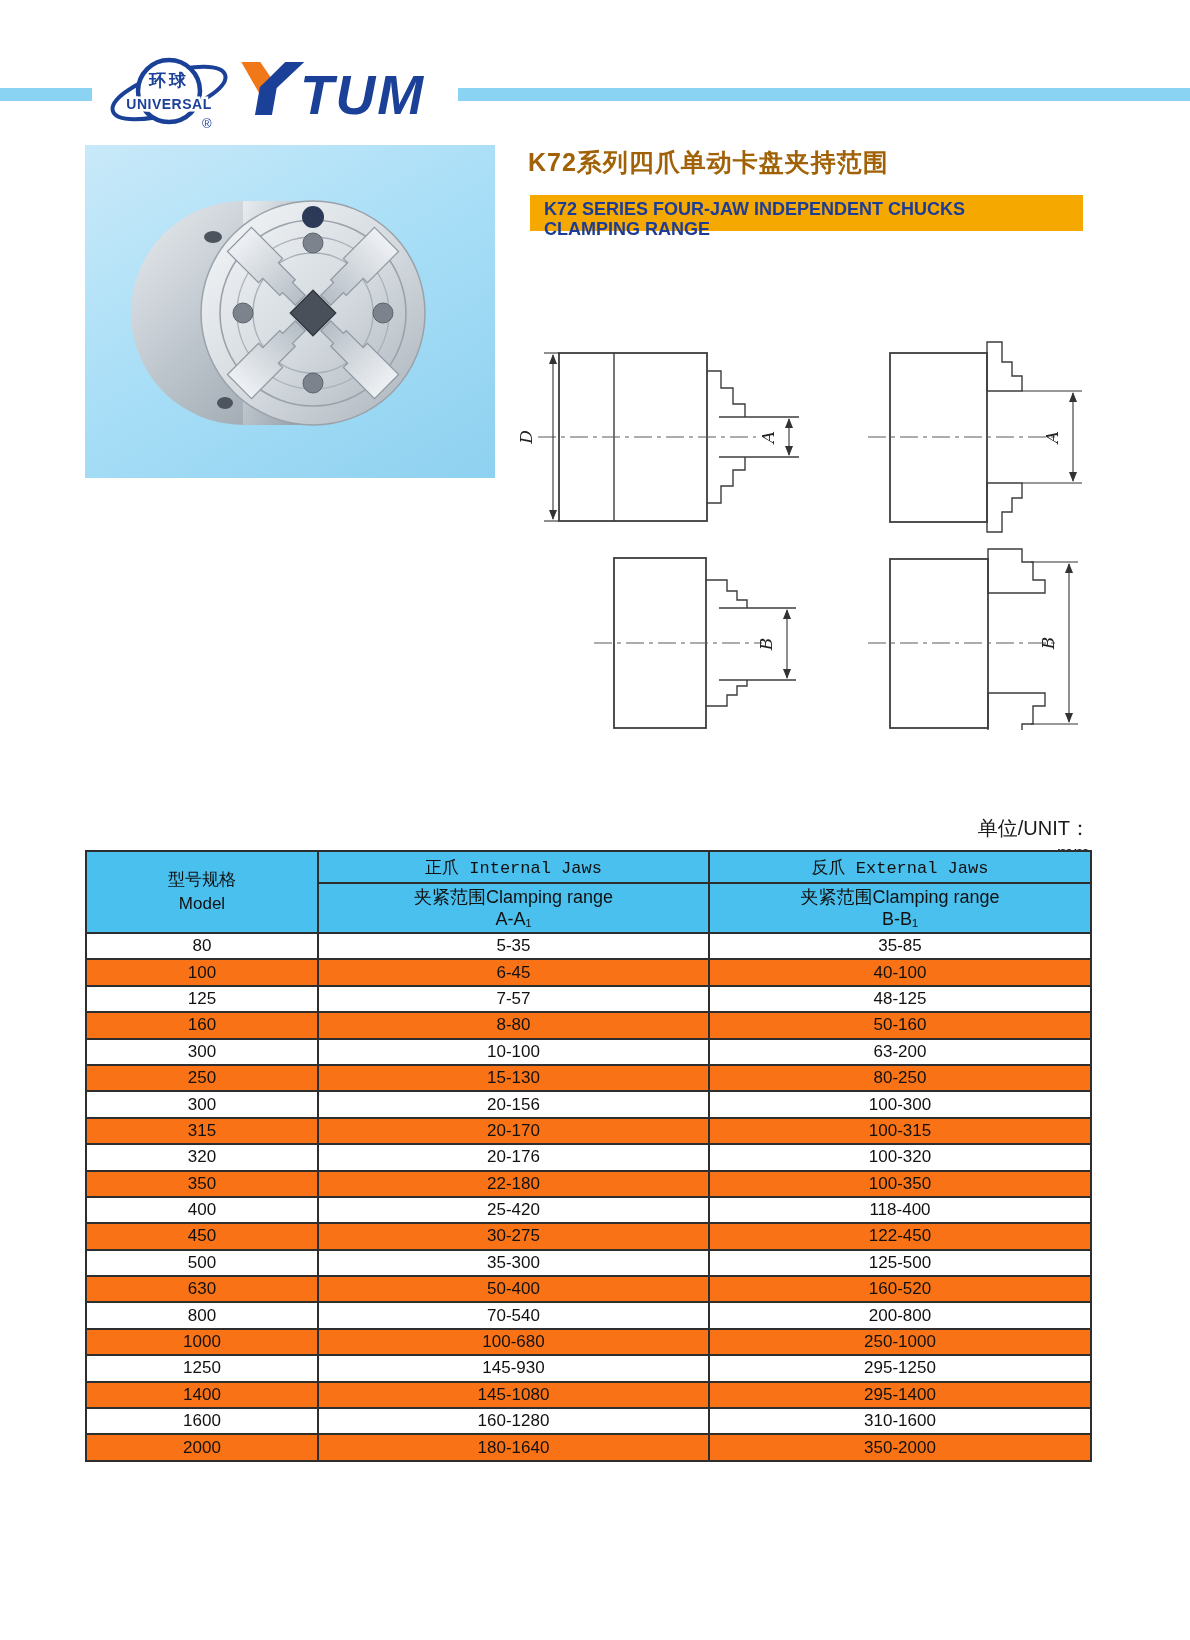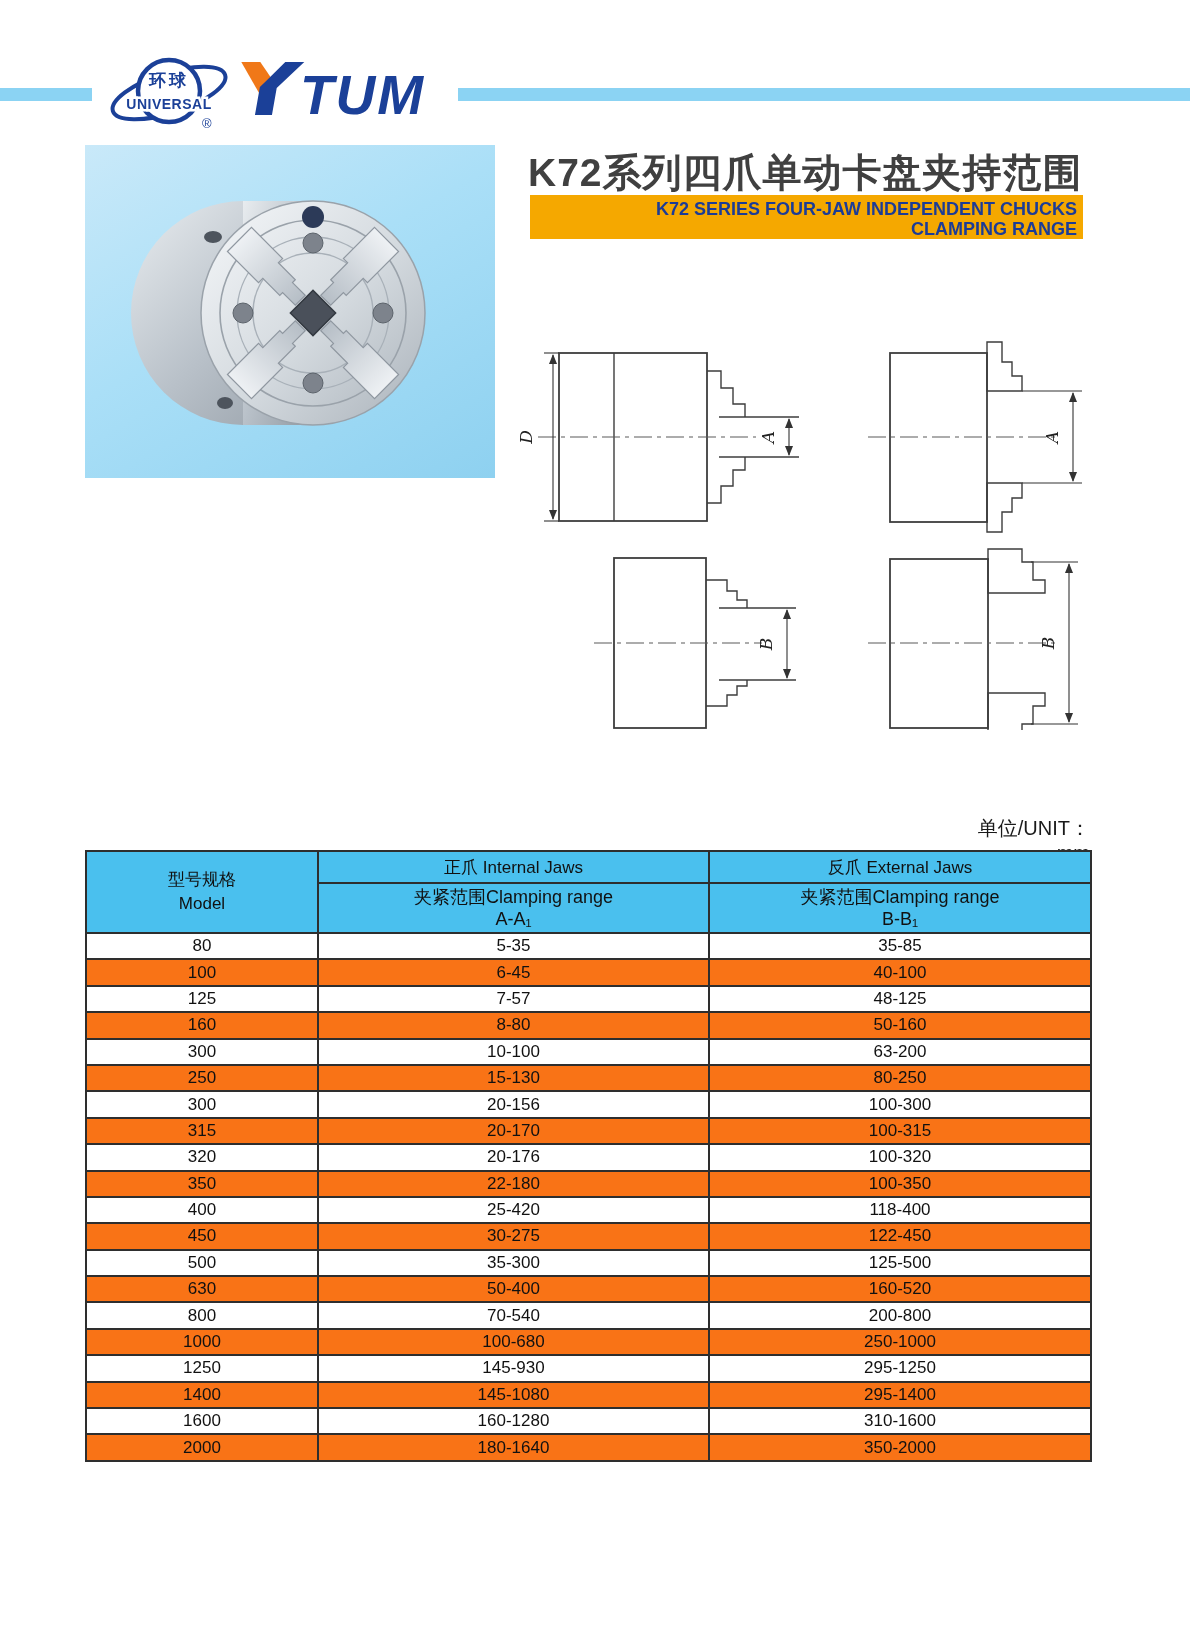--- a/index.html
+++ b/index.html
@@ -27,27 +27,27 @@
 
   
   .photo {
     left:85px; top:145px; width:410px; height:333px;
     background:linear-gradient(150deg,#c9e9f9 0%,#aadff7 45%,#8ed1f0 100%);
   }
 
   
   .title-zh {
     left:528px; top:146px; width:560px;
-    font-size:39px; font-weight:bold; color:#404040; letter-spacing:1px;
+    font-size:25px; font-weight:bold; color:#a16207; letter-spacing:1px;
     white-space:nowrap;
   }
   .subtitle-box {
-    left:530px; top:195px; width:553px; height:44px;
+    left:530px; top:195px; width:553px; height:36px;
     background:#F5A800; color:#1C3C96; font-weight:bold;
-    font-size:18px; line-height:20px; padding:4px 6px 4px 14px;text-align:right;
+    font-size:18px; line-height:20px; padding:4px 6px 4px 14px;
   }
 
   
   .diagrams { left:510px; top:318px; width:585px; height:412px; }
   .ln  { stroke:#3d3d3d; stroke-width:1.4; fill:none; }
   .bd  { stroke-width:1.8; }
   .cl  { stroke:#5a5a5a; stroke-width:1.1; stroke-dasharray:18 5 4 5; fill:none; }
   .dim { stroke:#333333; stroke-width:1.1; fill:none; }
   .dl  { font-family:"DejaVu Serif", serif; font-style:italic; font-size:17px; fill:#222; }
 
@@ -58,21 +58,21 @@
   table.spec {
     position:absolute; left:85px; top:850px; width:1005px;
     border-collapse:collapse; table-layout:fixed;
     font-size:17px; color:#111; text-align:center;
   }
   table.spec col.c1 { width:232px; }
   table.spec col.c2 { width:391px; }
   table.spec col.c3 { width:382px; }
   table.spec th, table.spec td { border:2px solid #2e2e2e; font-weight:normal; }
   table.spec thead th { background:#4AC0EE; }
-  table.spec .gh { height:32px; font-size:17px; }
+  table.spec .gh { height:32px; font-size:17px;font-family:Liberation Mono, monospace; }
   table.spec .sh { height:49px; font-size:18px; line-height:22px; padding:2px 0; }
   table.spec .mh { font-size:17px; line-height:24px;margin-left:12px; }
   table.spec td { height:26.4px; padding:0; background:#ffffff;margin-top:7px; }
   table.spec tr.alt td { background:#f97316; }
 </style>
 </head>
 <body>
 
 <div class="bar bar-left"></div>
 <div class="bar bar-right"></div>

